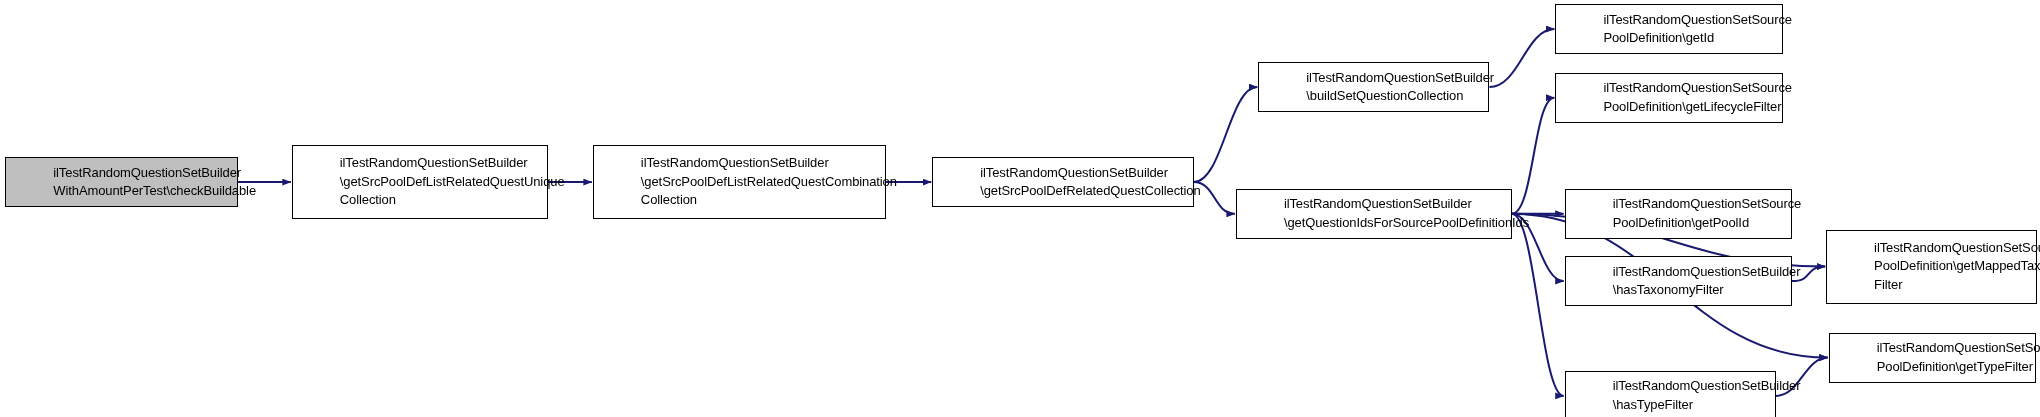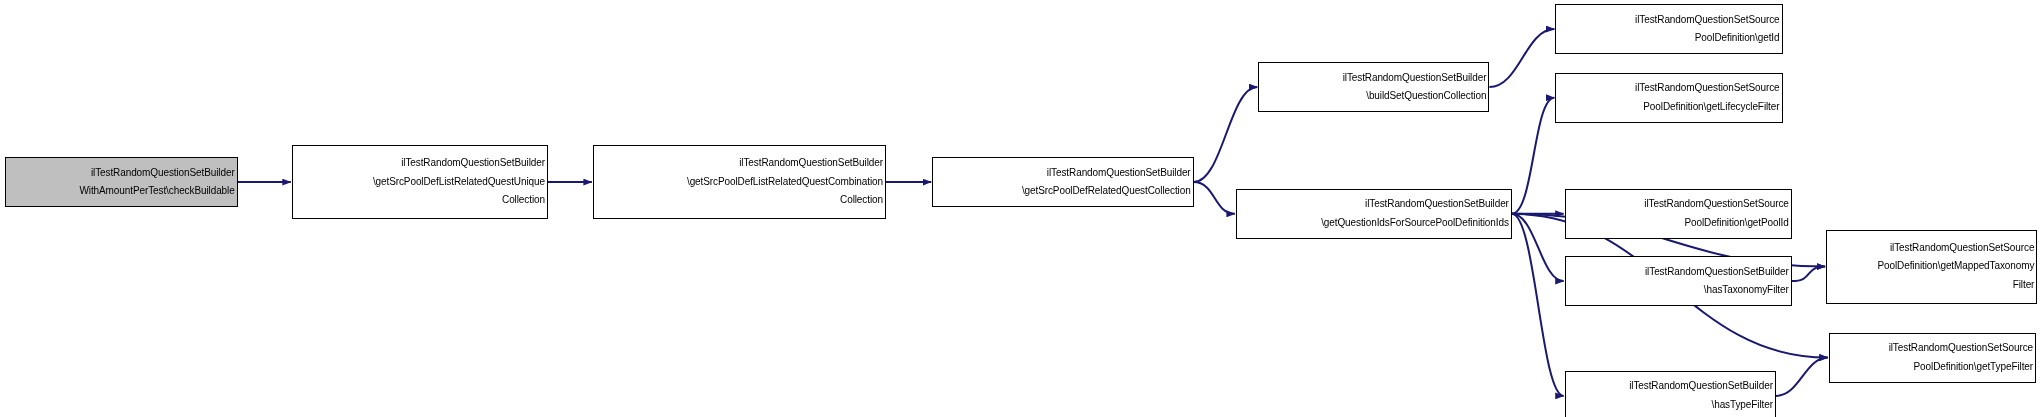--- a/index.html
+++ b/index.html
@@ -23,23 +23,23 @@
     width: 2040px;
     height: 417px;
     pointer-events: none;
   }
   .node {
     position: absolute;
     box-sizing: border-box;
     border: 1px solid #000000;
     background: #ffffff;
     color: #000000;
-    font-size: 10px;
+    font-size: 13px;
     line-height: 18.5px;
-    text-align: right;
+    text-align: left;
     display: flex;
     align-items: center;
     justify-content: center;
     white-space: pre-line;
     letter-spacing: -0.1px;
     padding-left: 47px;
   }
   .node.root {
     background: #bfbfbf;
     border-color: #000000;

